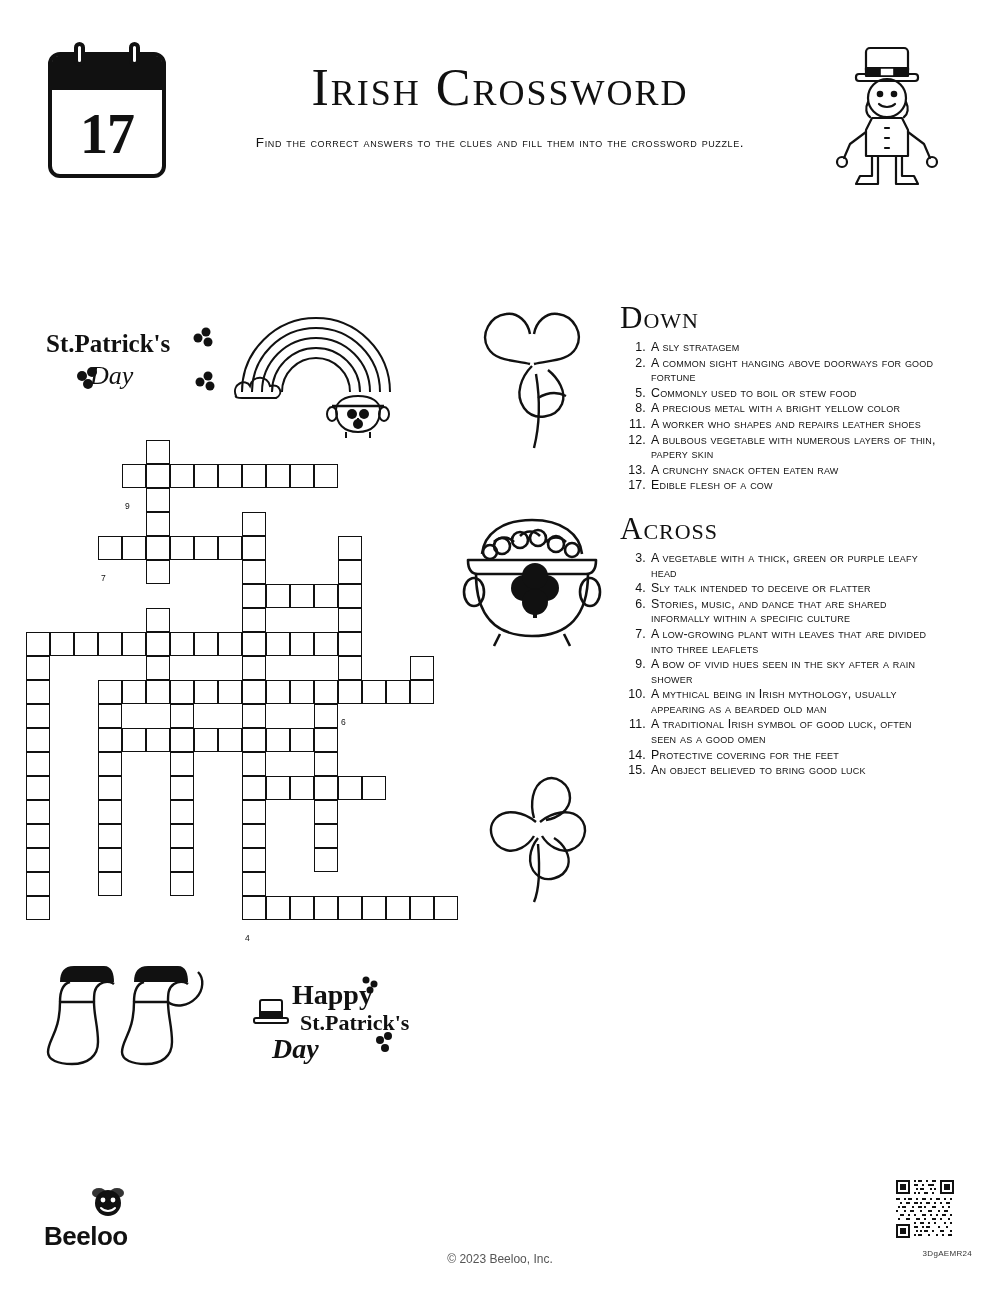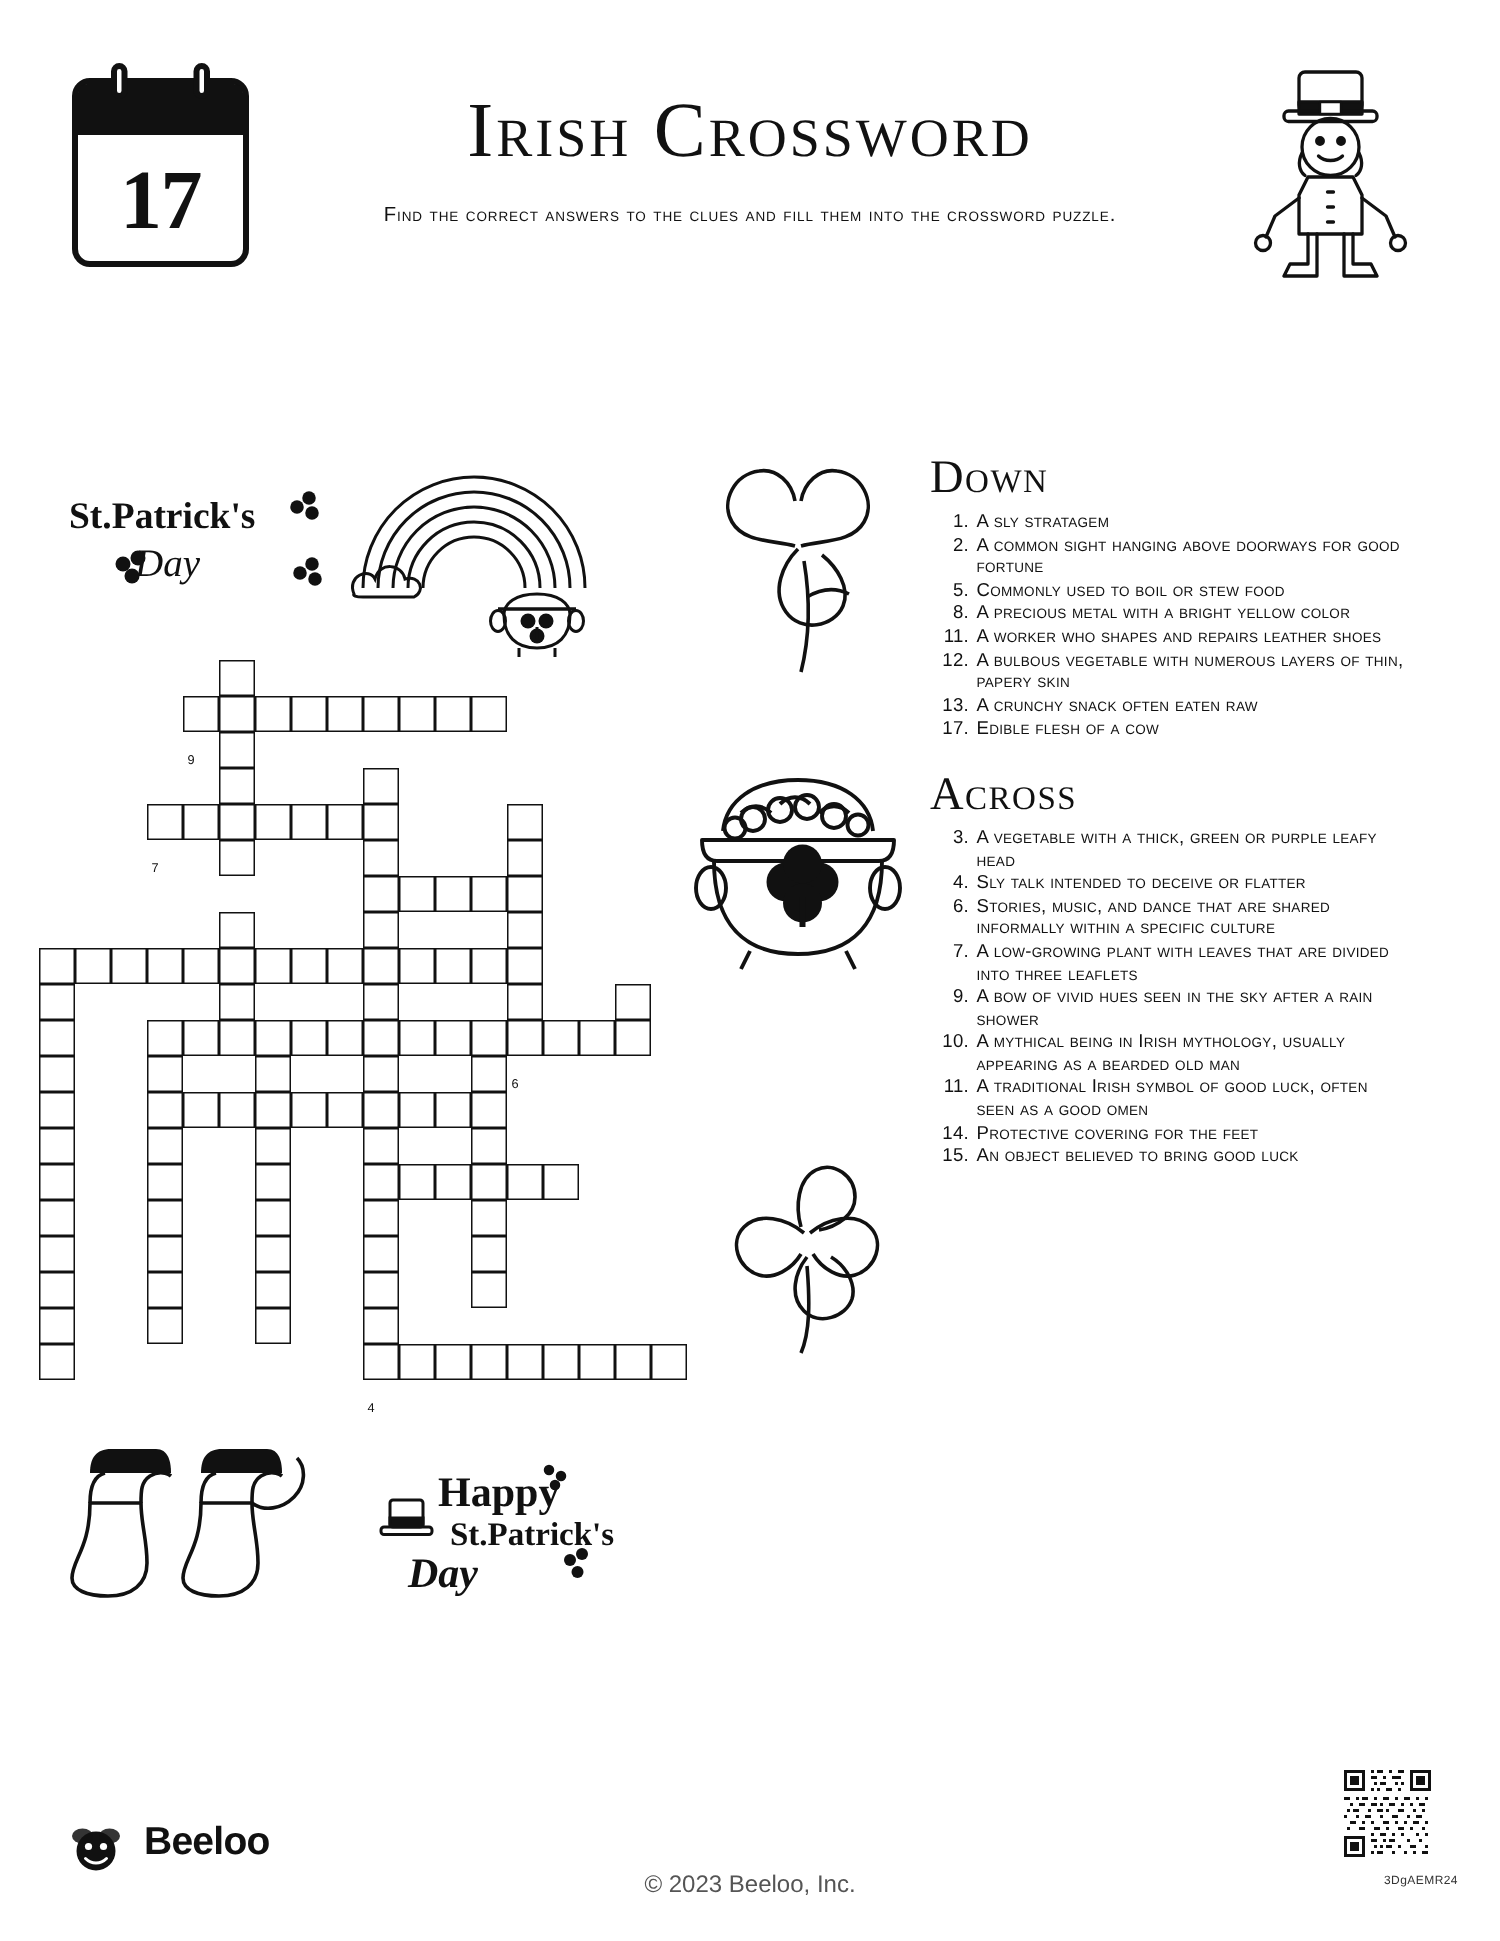--- a/index.html
+++ b/index.html
@@ -81,25 +81,25 @@
     display:flex;font-size:12.4px;line-height:14.6px;color:#111;
     margin-bottom:1px;font-variant:small-caps;letter-spacing:.2px;
   }
   ol.clue-list li .n{
     width:26px;flex:0 0 26px;text-align:right;padding-right:5px;
   }
   ol.clue-list li .t{flex:1;}
 
   
   .footer{position:absolute;left:0;bottom:0;width:1000px;height:110px;}
-  .brand{position:absolute;left:44px;bottom:42px;display:flex;align-items:flex-start;gap:12px;}
+  .brand{position:absolute;left:44px;bottom:42px;display:flex;align-items:flex-end;flex-direction:column;}
   .brand-name{font-size:26px;font-weight:700;color:#111;letter-spacing:-.5px;}
   .copyright{
     position:absolute;left:0;bottom:28px;width:1000px;text-align:center;
-    font-size:16px;color:#555;
+    font-size:12px;color:#555;
   }
   .qr{position:absolute;right:46px;bottom:56px;width:58px;height:58px;}
   .qr-code{
     position:absolute;right:28px;bottom:36px;font-size:8px;color:#333;letter-spacing:.3px;
   }
 </style>
 </head>
 <body>
 
 <div class="header">

